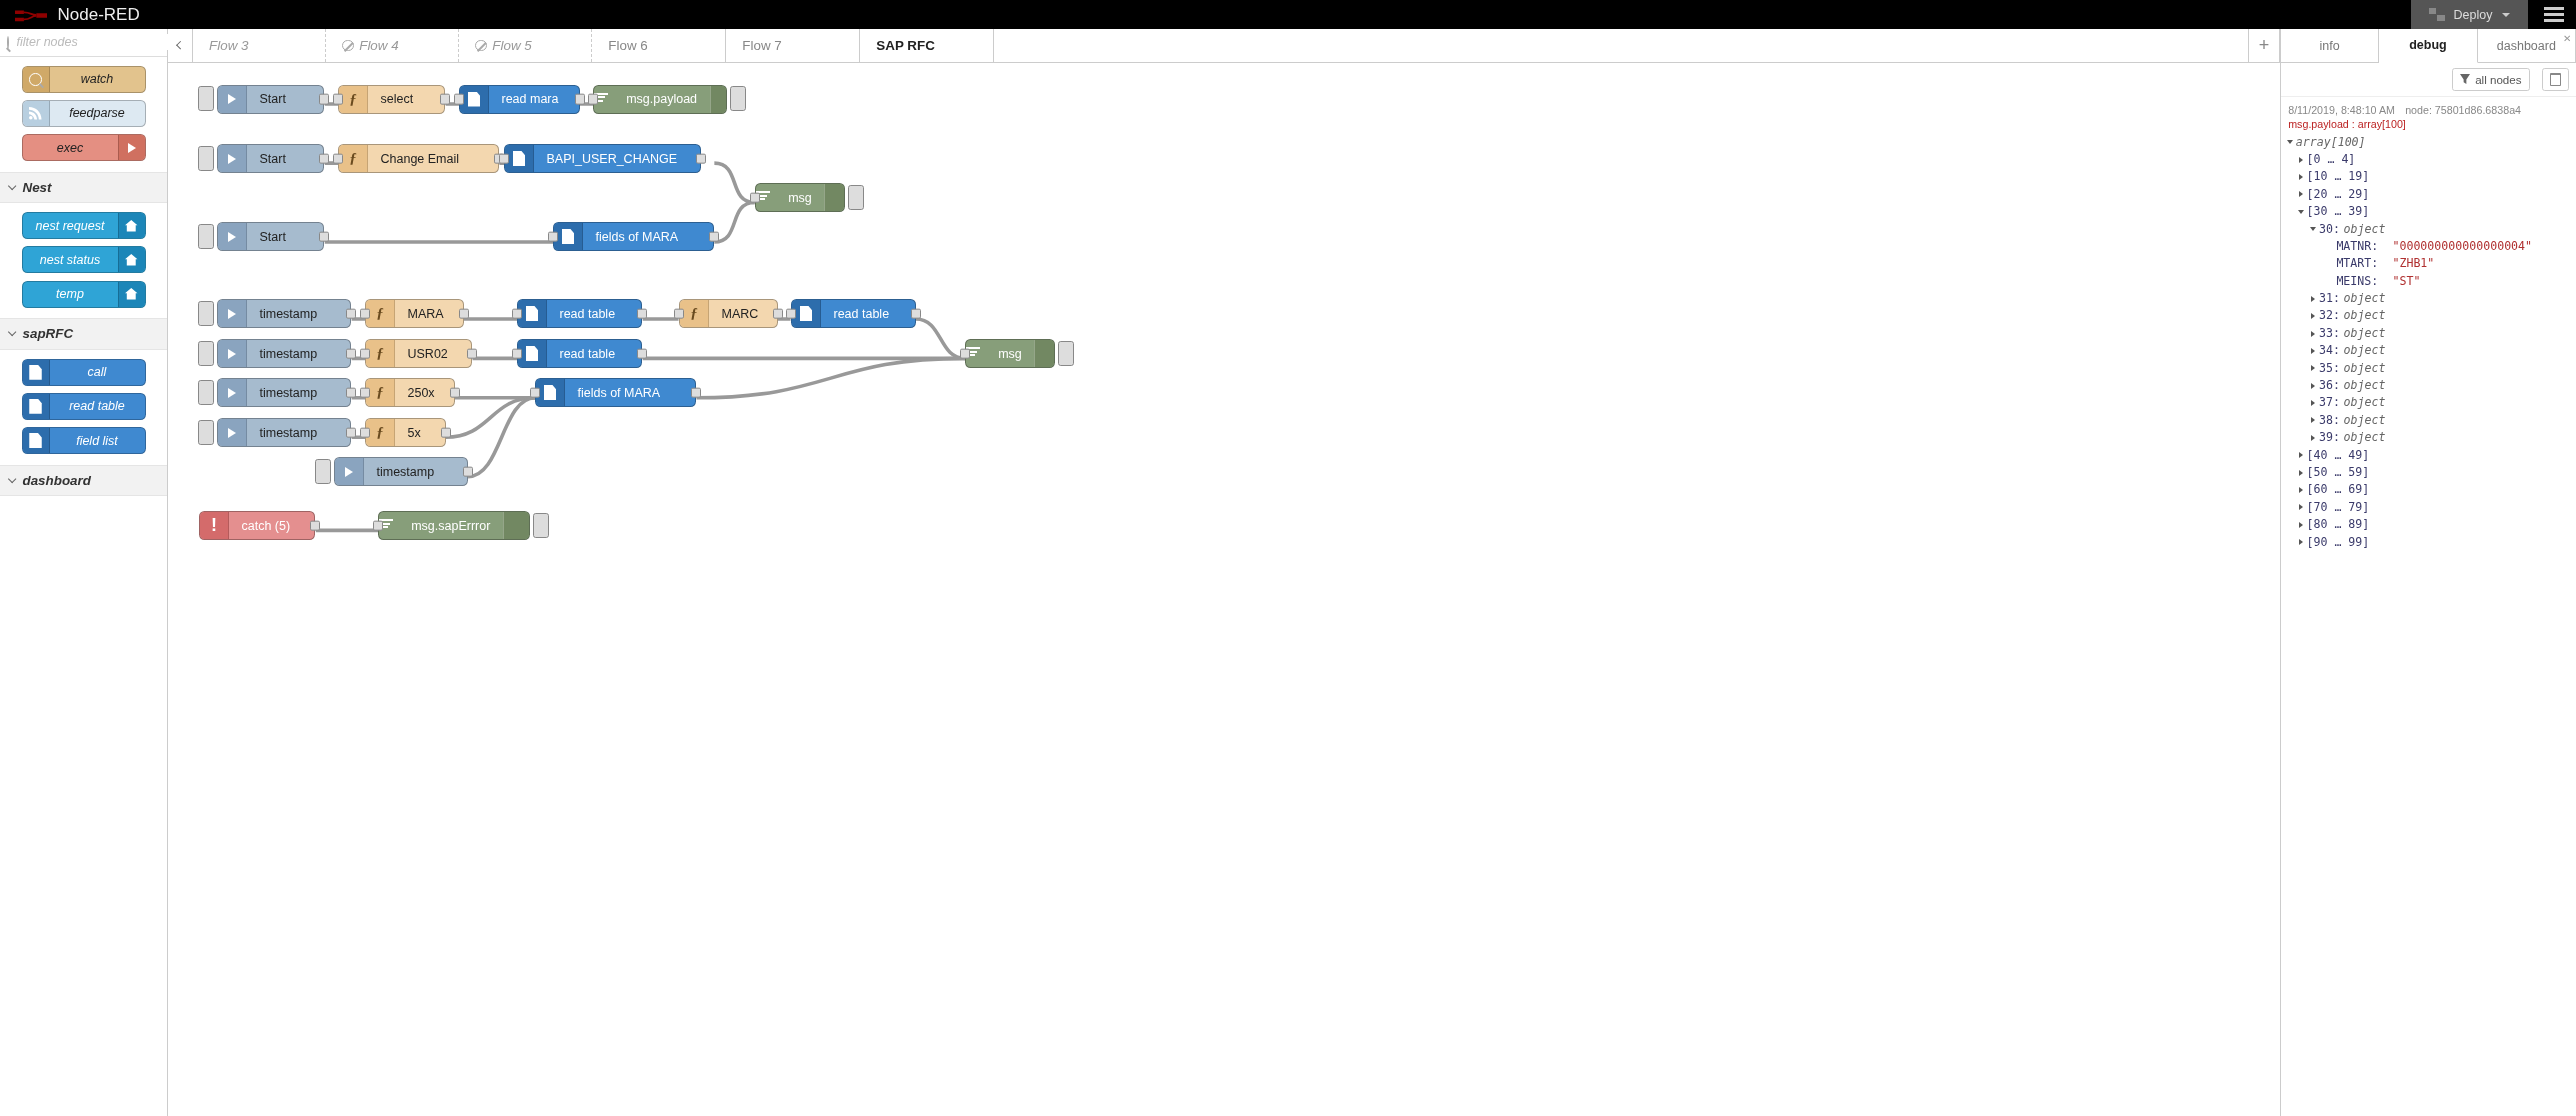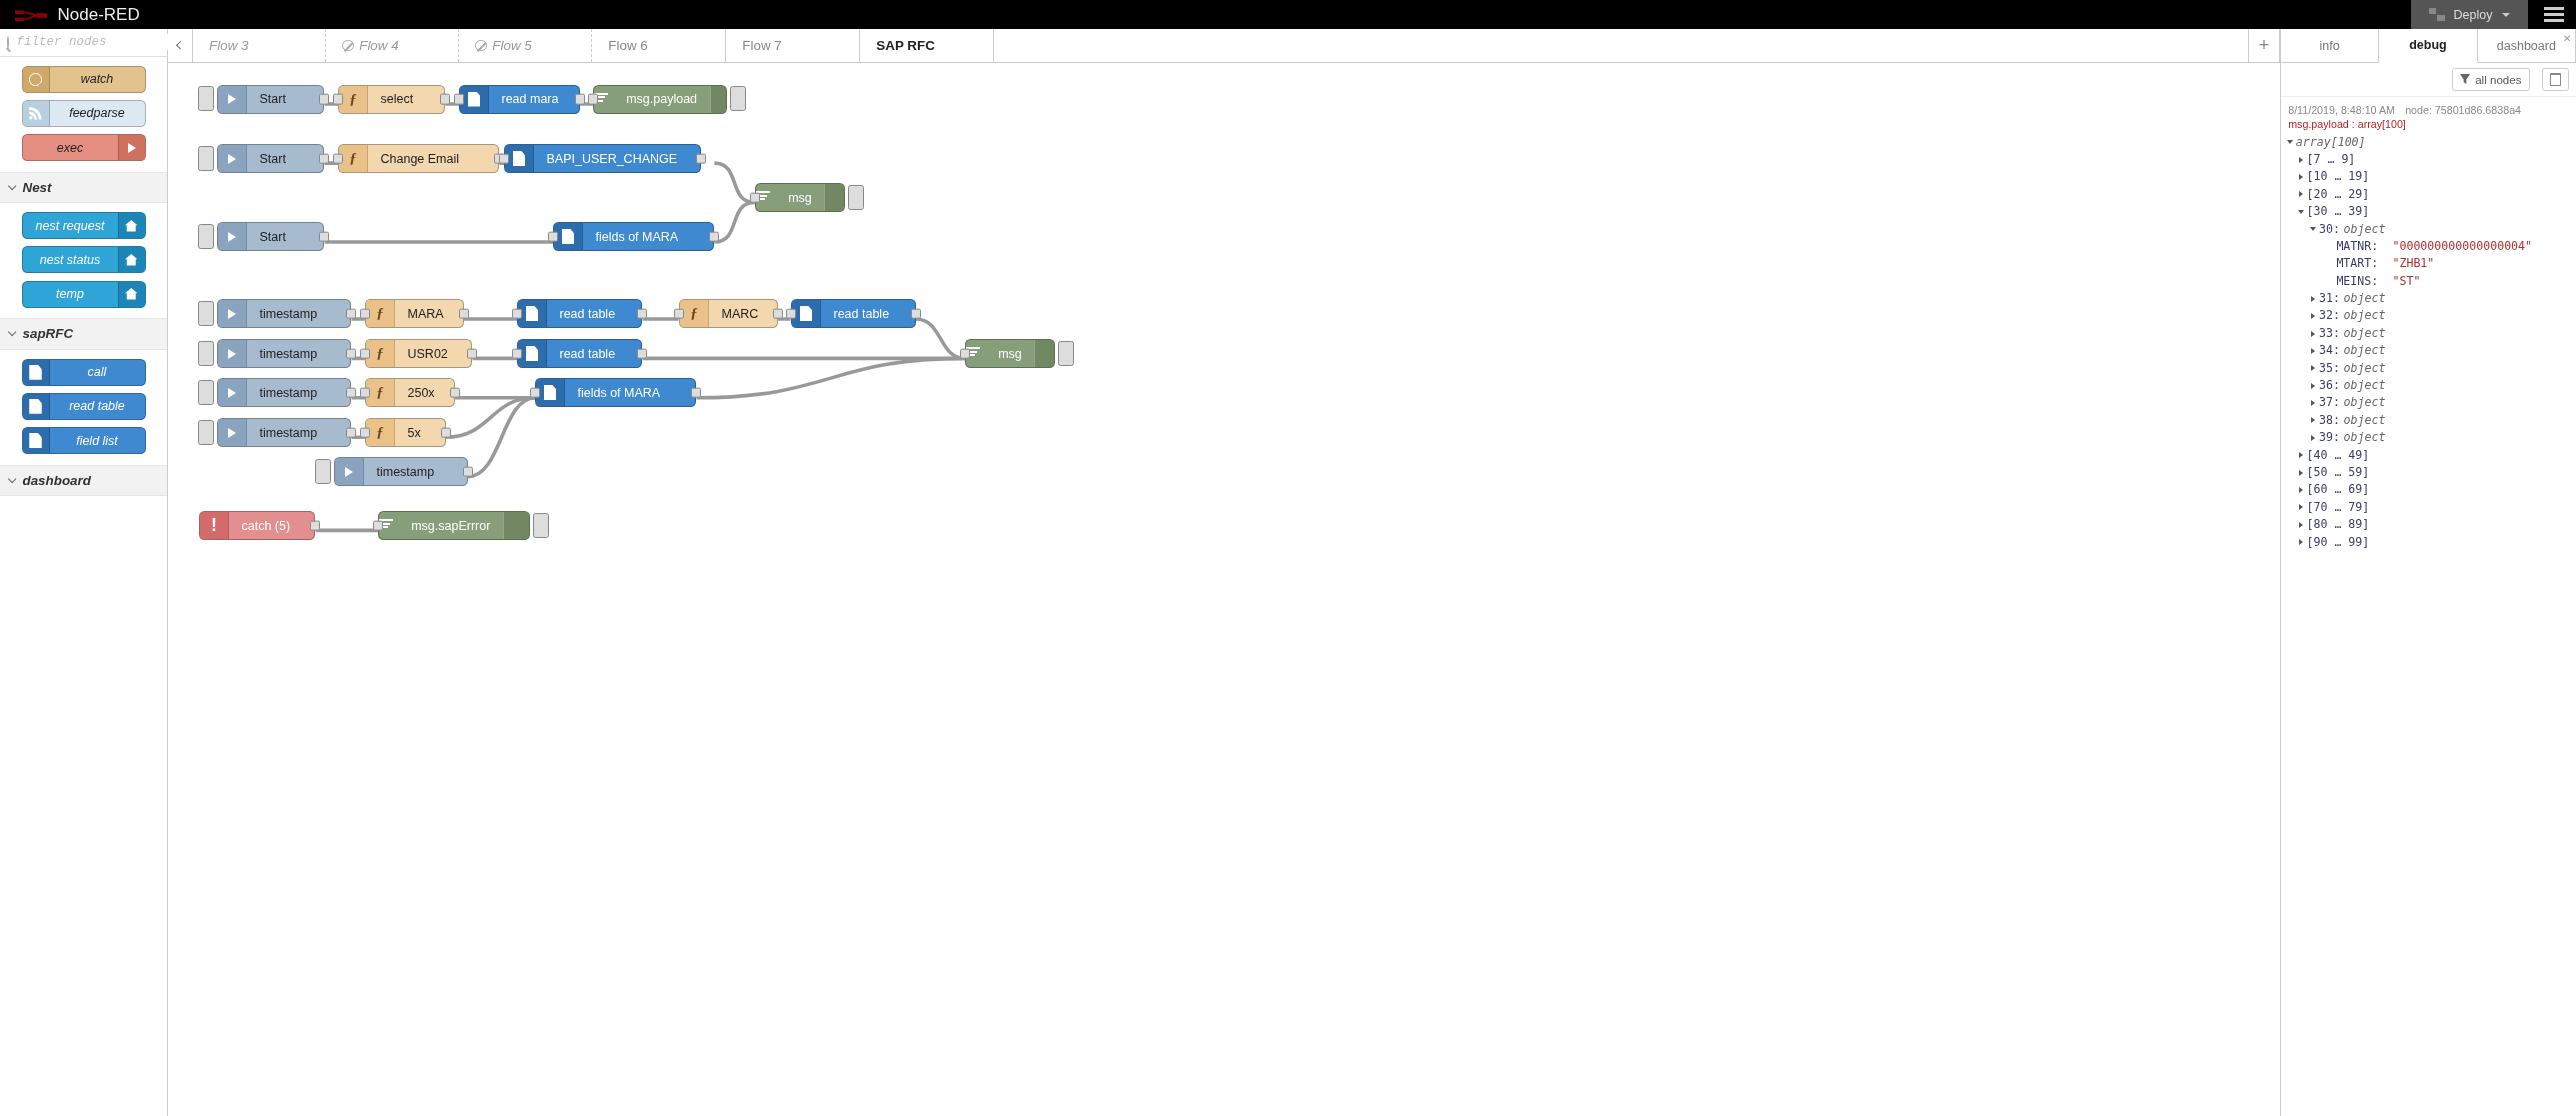--- a/index.html
+++ b/index.html
@@ -20,21 +20,21 @@
   .caret-down { width:0; height:0; border-left:4.5px solid transparent; border-right:4.5px solid transparent; border-top:4.5px solid #ccc; }
   .menu-btn { margin-left:16px; cursor:pointer; }
   .menu-btn .bar { width:20px; height:2.7px; background:#ccc; margin:3.6px 0; }
 
   
   .main { flex:1; display:flex; overflow:hidden; }
 
   
   .palette { width:168px; border-right:0.9px solid #ccc; background:#fff; display:flex; flex-direction:column; }
   .palette-search { display:flex; align-items:center; gap:5.4px; padding:5.4px 7.2px; border-bottom:0.9px solid #ddd; color:#aaa; }
-  .palette-search input { border:none; outline:none; flex:1; font-size:12.5px; font-style:italic; color:#888;font-family:Liberation Mono, monospace; }
+  .palette-search input { border:none; outline:none; flex:1; font-size:12.5px; font-style:italic; color:#888; }
   .palette-search input::placeholder { color:#bbb; }
   .lens { width:12.5px; height:12.5px; border:1.8px solid #aaa; border-radius:50%; position:relative; }
   .lens::after { content:""; position:absolute; width:5.4px; height:1.8px; background:#aaa; transform:rotate(45deg); bottom:-2.7px; right:-3.6px; }
   .palette-body { overflow-y:auto; padding-bottom:7.2px;font-style:italic; }
   .palette-cat { display:flex; align-items:center; gap:7.2px; padding:7.2px 9px; background:#f2f2f2; border-top:0.9px solid #e5e5e5; border-bottom:0.9px solid #e5e5e5; cursor:pointer; font-size:13.4px; font-weight:600; color:#333; }
   .palette-items { display:flex; flex-direction:column; gap:7.2px; padding:9px 0 10.7px; align-items:center; }
   .pnode { width:124px; height:27px; border:0.9px solid rgba(0,0,0,.25); border-radius:5.4px; display:flex; align-items:center; font-size:12.5px; color:#222; cursor:grab; position:relative; }
   .pnode .picon { width:27px; height:100%; display:flex; align-items:center; justify-content:center; border-right:0.9px solid rgba(0,0,0,.18); border-radius:4.5px 0 0 4.5px; }
   .pnode.right .picon { border-right:none; border-left:0.9px solid rgba(0,0,0,.18); border-radius:0 4.5px 4.5px 0; }
   .pnode.right { flex-direction:row-reverse; }
@@ -555,21 +555,21 @@
         <span class="nodeid">node: 75801d86.6838a4</span>
       </div>
       <div class="msg-topic">msg.payload : array[100]</div>
       <div class="tree" id="tree">
           <div class="li ind0">
             <span class="tw open"></span>
             <span class="typ">array[100]</span>
           </div>
           <div class="li ind1">
             <span class="tw"></span>
-            <span class="key">[7 … 9]</span>
+            <span class="key">[0 … 4]</span>
           </div>
           <div class="li ind1">
             <span class="tw"></span>
             <span class="key">[10 … 19]</span>
           </div>
           <div class="li ind1">
             <span class="tw"></span>
             <span class="key">[20 … 29]</span>
           </div>
           <div class="li ind1">

